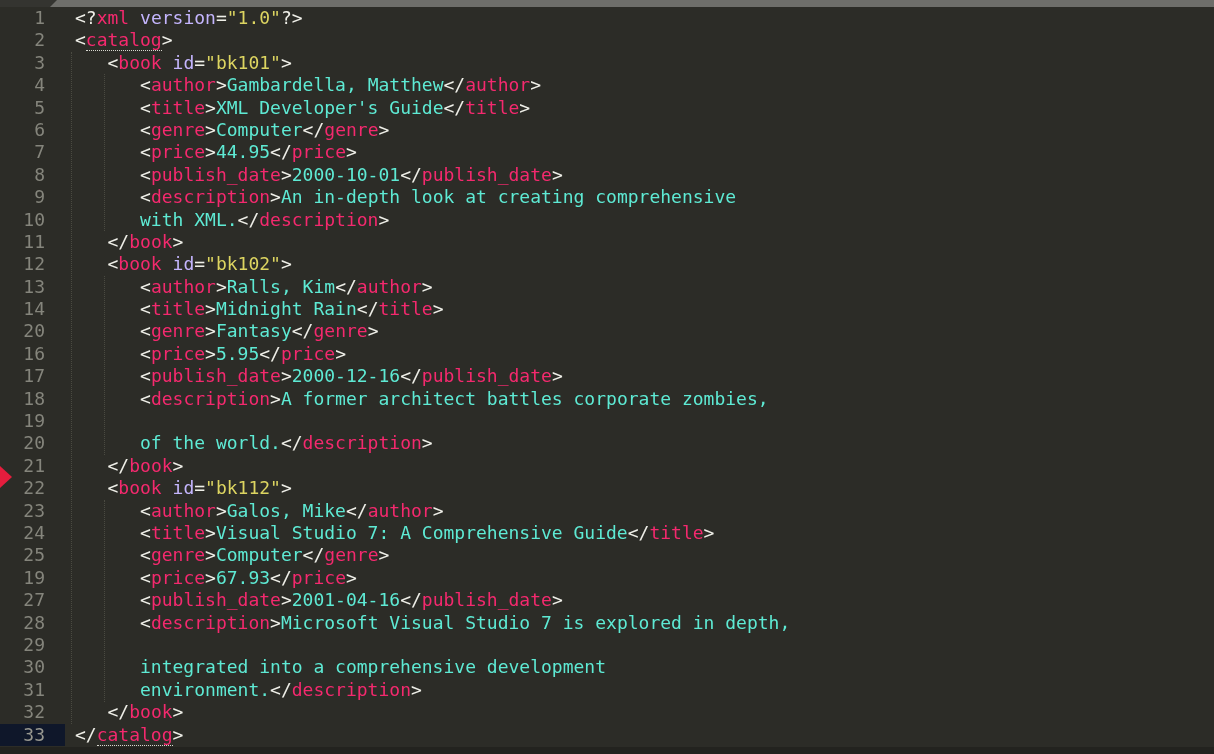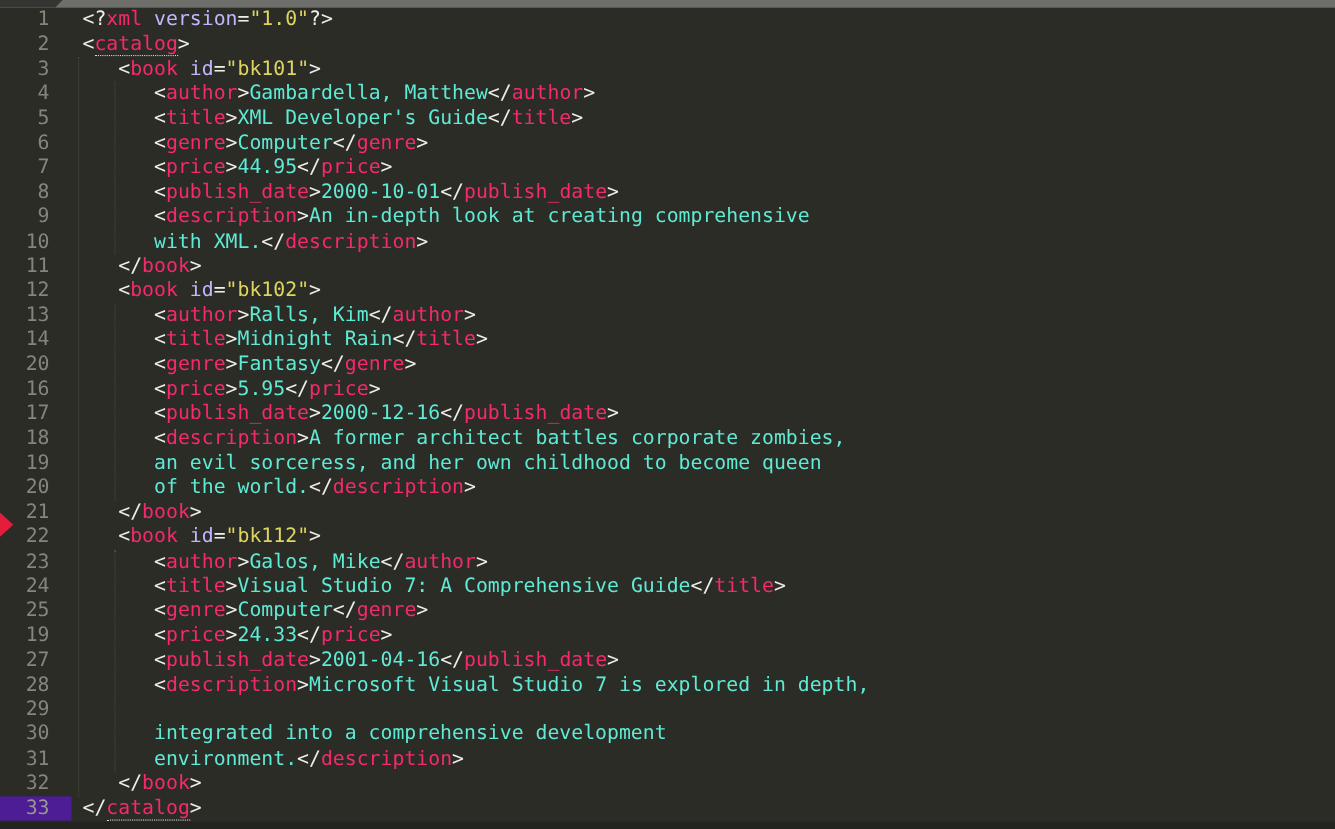--- a/index.html
+++ b/index.html
@@ -37,21 +37,21 @@
     white-space: pre;
   }
   .gutter {
     width: 65px; min-width: 65px;
     box-sizing: border-box;
     padding-right: 20px;
     text-align: right;
     color: #85857c;
   }
   .gutter.hl {
-    background: #4c1d95;
+    background: #0f172a;
     color: #989890;
   }
   .code { margin-left: 10px; color: #efefe8; }
   .code .p { color: #efefe8; }          
   .code .t { color: #f4296e; }          
   .code .a { color: #c4b5fd; }          
   .code .s { color: #ddd561; }          
   .code .x { color: #5eead4; }          
   .code .tu {                           
     color: #f4296e;
@@ -90,28 +90,28 @@
     <div class="line"><div class="gutter">9</div><div class="code"><span class="x">      </span><span class="p">&lt;</span><span class="t">description</span><span class="p">&gt;</span><span class="x">An in-depth look at creating comprehensive</span></div></div>
     <div class="line"><div class="gutter">10</div><div class="code"><span class="x">      with XML.</span><span class="p">&lt;/</span><span class="t">description</span><span class="p">&gt;</span></div></div>
     <div class="line"><div class="gutter">11</div><div class="code"><span class="x">   </span><span class="p">&lt;/</span><span class="t">book</span><span class="p">&gt;</span></div></div>
     <div class="line"><div class="gutter">12</div><div class="code"><span class="x">   </span><span class="p">&lt;</span><span class="t">book</span><span class="x"> </span><span class="a">id</span><span class="p">=</span><span class="s">"bk102"</span><span class="p">&gt;</span></div></div>
     <div class="line"><div class="gutter">13</div><div class="code"><span class="x">      </span><span class="p">&lt;</span><span class="t">author</span><span class="p">&gt;</span><span class="x">Ralls, Kim</span><span class="p">&lt;/</span><span class="t">author</span><span class="p">&gt;</span></div></div>
     <div class="line"><div class="gutter">14</div><div class="code"><span class="x">      </span><span class="p">&lt;</span><span class="t">title</span><span class="p">&gt;</span><span class="x">Midnight Rain</span><span class="p">&lt;/</span><span class="t">title</span><span class="p">&gt;</span></div></div>
     <div class="line"><div class="gutter">20</div><div class="code"><span class="x">      </span><span class="p">&lt;</span><span class="t">genre</span><span class="p">&gt;</span><span class="x">Fantasy</span><span class="p">&lt;/</span><span class="t">genre</span><span class="p">&gt;</span></div></div>
     <div class="line"><div class="gutter">16</div><div class="code"><span class="x">      </span><span class="p">&lt;</span><span class="t">price</span><span class="p">&gt;</span><span class="x">5.95</span><span class="p">&lt;/</span><span class="t">price</span><span class="p">&gt;</span></div></div>
     <div class="line"><div class="gutter">17</div><div class="code"><span class="x">      </span><span class="p">&lt;</span><span class="t">publish_date</span><span class="p">&gt;</span><span class="x">2000-12-16</span><span class="p">&lt;/</span><span class="t">publish_date</span><span class="p">&gt;</span></div></div>
     <div class="line"><div class="gutter">18</div><div class="code"><span class="x">      </span><span class="p">&lt;</span><span class="t">description</span><span class="p">&gt;</span><span class="x">A former architect battles corporate zombies,</span></div></div>
-    <div class="line"><div class="gutter">19</div><div class="code"><span class="x">      an evil sorceress, and her own childhood to become queen</span></div></div>
+    <div class="line"><div class="gutter">19</div></div>
     <div class="line"><div class="gutter">20</div><div class="code"><span class="x">      of the world.</span><span class="p">&lt;/</span><span class="t">description</span><span class="p">&gt;</span></div></div>
     <div class="line"><div class="gutter">21</div><div class="code"><span class="x">   </span><span class="p">&lt;/</span><span class="t">book</span><span class="p">&gt;</span></div></div>
     <div class="line"><div class="gutter">22</div><div class="code"><span class="x">   </span><span class="p">&lt;</span><span class="t">book</span><span class="x"> </span><span class="a">id</span><span class="p">=</span><span class="s">"bk112"</span><span class="p">&gt;</span></div></div>
     <div class="line"><div class="gutter">23</div><div class="code"><span class="x">      </span><span class="p">&lt;</span><span class="t">author</span><span class="p">&gt;</span><span class="x">Galos, Mike</span><span class="p">&lt;/</span><span class="t">author</span><span class="p">&gt;</span></div></div>
     <div class="line"><div class="gutter">24</div><div class="code"><span class="x">      </span><span class="p">&lt;</span><span class="t">title</span><span class="p">&gt;</span><span class="x">Visual Studio 7: A Comprehensive Guide</span><span class="p">&lt;/</span><span class="t">title</span><span class="p">&gt;</span></div></div>
     <div class="line"><div class="gutter">25</div><div class="code"><span class="x">      </span><span class="p">&lt;</span><span class="t">genre</span><span class="p">&gt;</span><span class="x">Computer</span><span class="p">&lt;/</span><span class="t">genre</span><span class="p">&gt;</span></div></div>
-    <div class="line"><div class="gutter">19</div><div class="code"><span class="x">      </span><span class="p">&lt;</span><span class="t">price</span><span class="p">&gt;</span><span class="x">24.33</span><span class="p">&lt;/</span><span class="t">price</span><span class="p">&gt;</span></div></div>
+    <div class="line"><div class="gutter">19</div><div class="code"><span class="x">      </span><span class="p">&lt;</span><span class="t">price</span><span class="p">&gt;</span><span class="x">67.93</span><span class="p">&lt;/</span><span class="t">price</span><span class="p">&gt;</span></div></div>
     <div class="line"><div class="gutter">27</div><div class="code"><span class="x">      </span><span class="p">&lt;</span><span class="t">publish_date</span><span class="p">&gt;</span><span class="x">2001-04-16</span><span class="p">&lt;/</span><span class="t">publish_date</span><span class="p">&gt;</span></div></div>
     <div class="line"><div class="gutter">28</div><div class="code"><span class="x">      </span><span class="p">&lt;</span><span class="t">description</span><span class="p">&gt;</span><span class="x">Microsoft Visual Studio 7 is explored in depth,</span></div></div>
     <div class="line"><div class="gutter">29</div></div>
     <div class="line"><div class="gutter">30</div><div class="code"><span class="x">      integrated into a comprehensive development</span></div></div>
     <div class="line"><div class="gutter">31</div><div class="code"><span class="x">      environment.</span><span class="p">&lt;/</span><span class="t">description</span><span class="p">&gt;</span></div></div>
     <div class="line"><div class="gutter">32</div><div class="code"><span class="x">   </span><span class="p">&lt;/</span><span class="t">book</span><span class="p">&gt;</span></div></div>
     <div class="line"><div class="gutter hl">33</div><div class="code"><span class="p">&lt;/</span><span class="tu">catalog</span><span class="p">&gt;</span></div></div>
   </div>
 
 <div class="indent-guide" style="left:71px;  top:52px;  height:672px;"></div>

